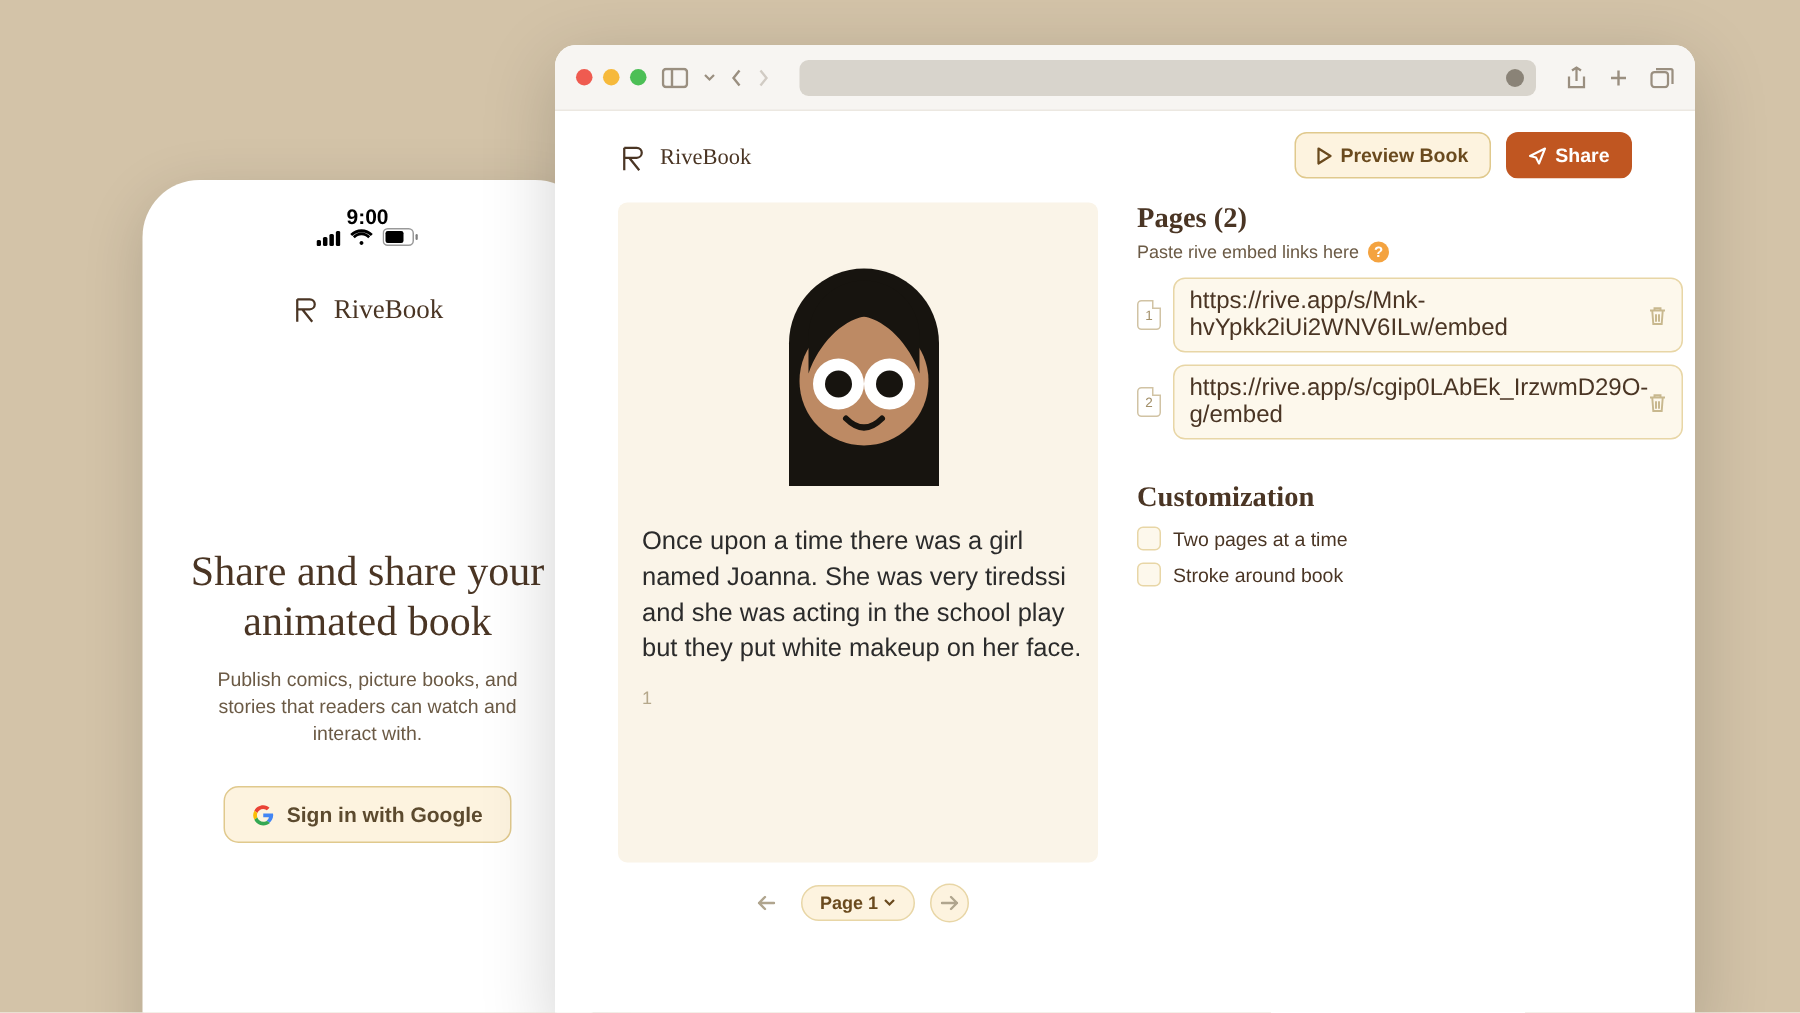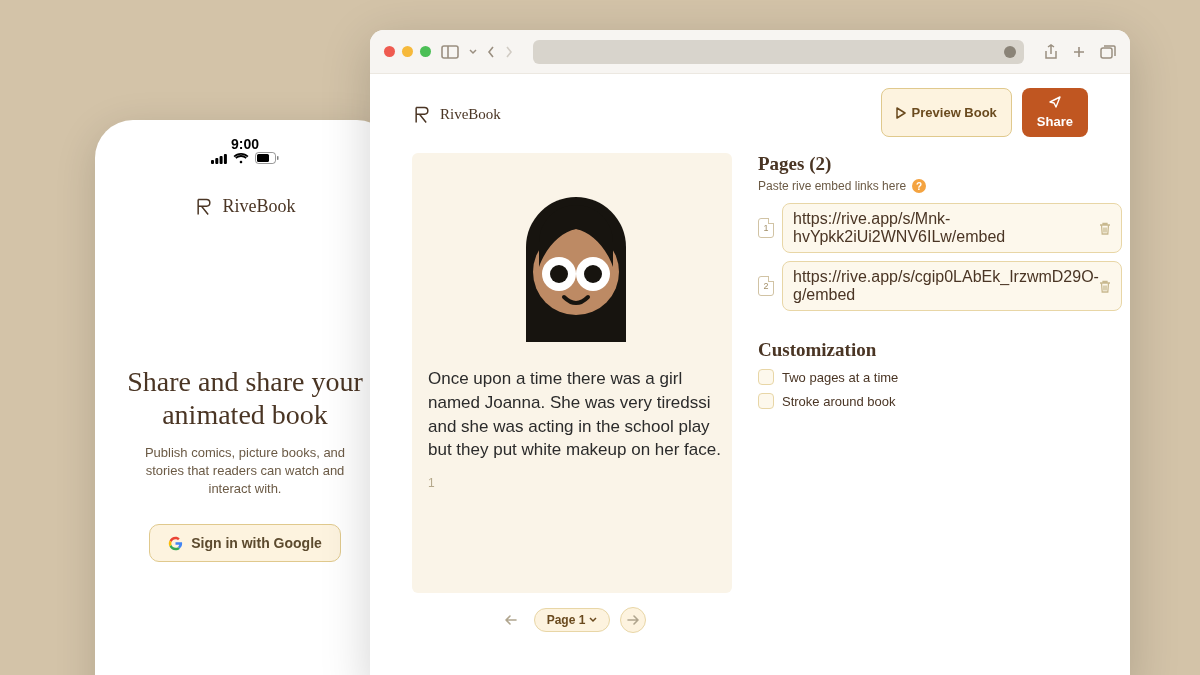--- a/index.html
+++ b/index.html
@@ -99,21 +99,21 @@
   .btn {
     display: inline-flex; align-items: center; gap: 6px;
     padding: 7px 14px; border-radius: 8px;
     font-size: 13px; font-weight: 600; cursor: pointer;
     border: 1.5px solid transparent;
   }
   .btn-outline {
     background: #fdf3df; border-color: #e0c98d; color: #6a4a1e; justify-content: space-between;
   }
   .btn-primary {
-    background: #c05621; color: #fff; flex-direction: column;
+    background: #c05621; color: #fff;
   }
 
   .app-main {
     flex: 1; display: flex; gap: 26px;
     padding: 10px 42px 20px 42px;
     overflow: hidden;
   }
 
   
   .canvas-col { width: 320px; display:flex; flex-direction:column; }

